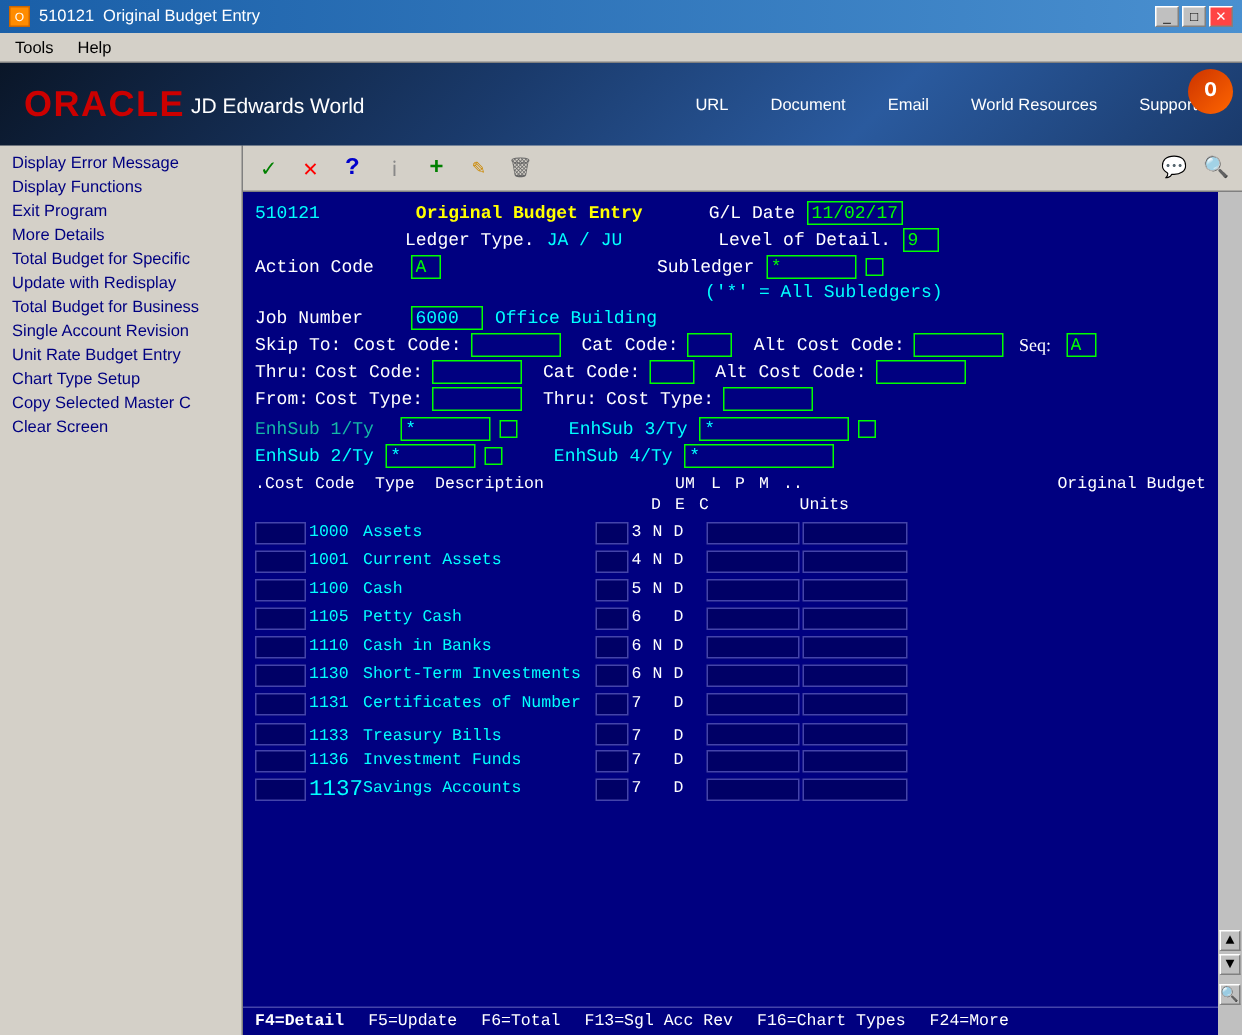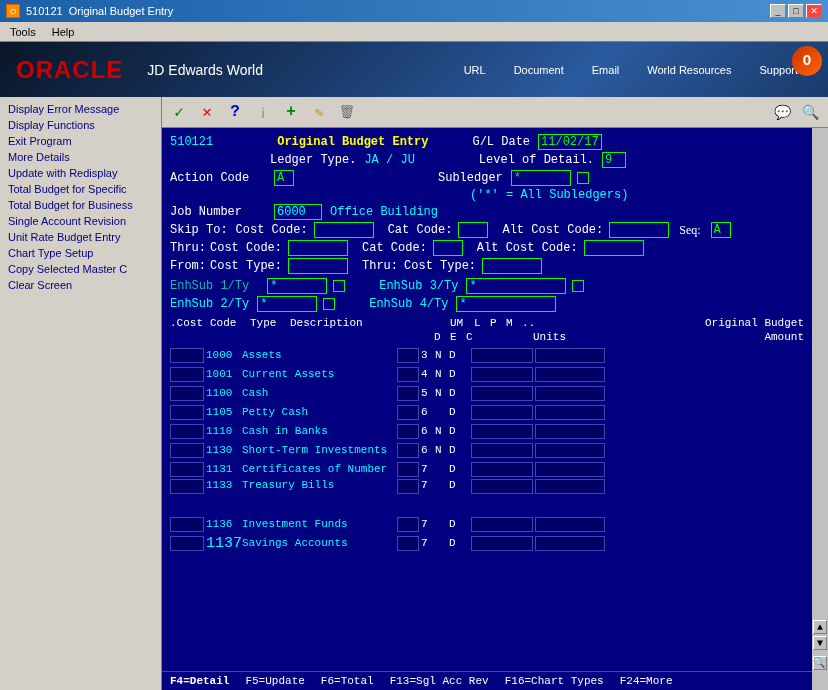--- a/index.html
+++ b/index.html
@@ -39,21 +39,21 @@
     
     .oracle-header {
       background: linear-gradient(135deg, #0a1628 0%, #1a3a6b 40%, #2a5a9e 70%, #1a3a6b 100%);
       height: 55px;
       display: flex;
       align-items: center;
       padding: 0 16px;
       justify-content: space-between;
       position: relative;
     }
-    .oracle-logo { display: flex; align-items: center; gap: 24px; }
+    .oracle-logo { display: flex; align-items: center; gap: 4px; }
     .oracle-text { color: #cc0000; font-size: 24px; font-weight: bold; font-family: Arial, sans-serif; letter-spacing: 1px; }
     .jde-text { color: white; font-size: 14px; font-family: Arial, sans-serif; }
     .header-nav { display: flex; gap: 0; }
     .header-nav-item { color: white; font-size: 11px; padding: 4px 14px; cursor: pointer; font-family: Arial, sans-serif; }
 
     
     .main-container {
       display: flex;
       height: calc(690px - 22px - 20px - 55px);
       background: #d4d0c8;
@@ -224,22 +224,22 @@
   <div style="position:absolute;right:6px;top:4px;width:30px;height:30px;background:linear-gradient(135deg,#cc3300,#ff6600);border-radius:50%;display:flex;align-items:center;justify-content:center;color:white;font-weight:bold;font-size:14px;">O</div>
 </div>
 
 <div class="main-container">
 
   <div class="sidebar">
     <div class="sidebar-item">Display Error Message</div>
     <div class="sidebar-item">Display Functions</div>
     <div class="sidebar-item">Exit Program</div>
     <div class="sidebar-item">More Details</div>
+    <div class="sidebar-item">Total Budget for Specific</div>
     <div class="sidebar-item">Update with Redisplay</div>
-    <div class="sidebar-item">Total Budget for Specific</div>
     <div class="sidebar-item">Total Budget for Business</div>
     <div class="sidebar-item">Single Account Revision</div>
     <div class="sidebar-item">Unit Rate Budget Entry</div>
     <div class="sidebar-item">Chart Type Setup</div>
     <div class="sidebar-item">Copy Selected Master C</div>
     <div class="sidebar-item">Clear Screen</div>
   </div>
 
   <div class="content-wrapper">
 
@@ -357,21 +357,20 @@
 
           <div style="display:flex;color:#ffffff;font-size:11px;padding:1px 0;margin-bottom:2px;">
             <span style="width:80px;"></span>
             <span style="width:160px;"></span>
             <span style="width:24px;"></span>
             <span style="width:16px;">D</span>
             <span style="width:16px;">E</span>
             <span style="width:16px;">C</span>
             <span style="width:14px;"></span>
             <span style="width:70px;text-align:right;">Units</span>
-            <span style="flex:1;text-align:right;">Amount</span>
           </div>
 
           <div id="table-rows">
               <div style="display: flex; align-items: center; height: 18px; margin-bottom: 1px;">
     <input class="col-input" type="text" style="width: 34px; height: 15px; margin-right: 2px;">
     <span style="color:#00ffff;width:36px;font-family:Courier New,monospace;font-size:11px;">1000</span>
     <span style="color:#00ffff;width:155px;font-family:Courier New,monospace;font-size:11px;">Assets</span>
     <input class="col-input" type="text" style="width: 22px; height: 15px; margin-right: 2px;">
     <span style="color:#ffffff;width:14px;font-family:Courier New,monospace;font-size:11px;">3</span>
     <span style="color:#ffffff;width:14px;font-family:Courier New,monospace;font-size:11px;">N</span>
@@ -445,21 +444,21 @@
     <span style="color:#00ffff;width:36px;font-family:Courier New,monospace;font-size:11px;">1131</span>
     <span style="color:#00ffff;width:155px;font-family:Courier New,monospace;font-size:11px;">Certificates of Number</span>
     <input class="col-input" type="text" style="width: 22px; height: 15px; margin-right: 2px;">
     <span style="color:#ffffff;width:14px;font-family:Courier New,monospace;font-size:11px;">7</span>
     <span style="color:#ffffff;width:14px;font-family:Courier New,monospace;font-size:11px;"></span>
     <span style="color:#ffffff;width:14px;font-family:Courier New,monospace;font-size:11px;">D</span>
     <span style="width:8px;"></span>
     <input class="col-input" type="text" style="width: 62px; height: 15px; margin-right: 2px;">
     <input class="col-input" type="text" style="width: 70px; height: 15px;">
   </div>
-              <div style="display: flex; align-items: flex-start; height: 18px; margin-bottom: 18px;">
+              <div style="display: flex; align-items: flex-end; height: 18px; margin-bottom: 1px;">
     <input class="col-input" type="text" style="width: 34px; height: 15px; margin-right: 2px;">
     <span style="color:#00ffff;width:36px;font-family:Courier New,monospace;font-size:11px;">1133</span>
     <span style="color:#00ffff;width:155px;font-family:Courier New,monospace;font-size:11px;">Treasury Bills</span>
     <input class="col-input" type="text" style="width: 22px; height: 15px; margin-right: 2px;">
     <span style="color:#ffffff;width:14px;font-family:Courier New,monospace;font-size:11px;">7</span>
     <span style="color:#ffffff;width:14px;font-family:Courier New,monospace;font-size:11px;"></span>
     <span style="color:#ffffff;width:14px;font-family:Courier New,monospace;font-size:11px;">D</span>
     <span style="width:8px;"></span>
     <input class="col-input" type="text" style="width: 62px; height: 15px; margin-right: 2px;">
     <input class="col-input" type="text" style="width: 70px; height: 15px;">

